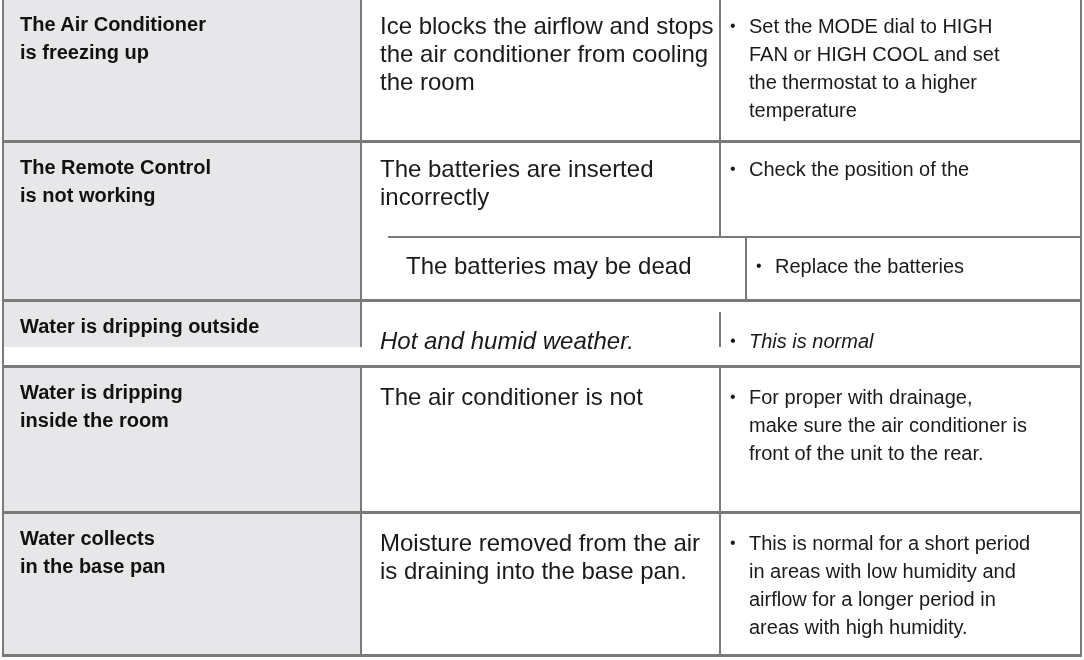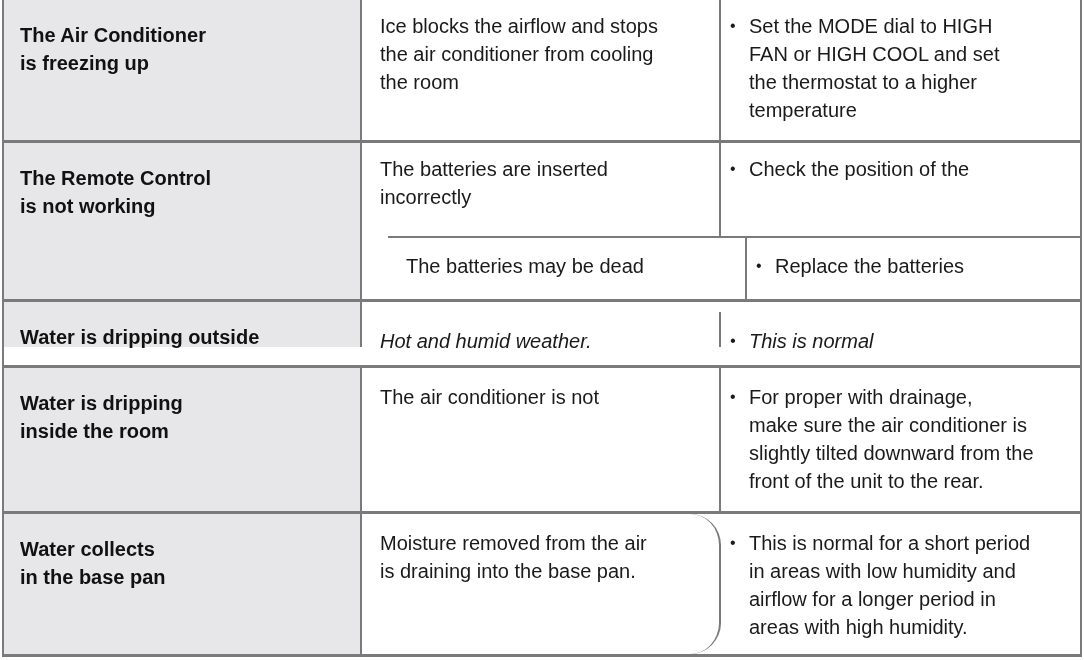--- a/index.html
+++ b/index.html
@@ -37,21 +37,21 @@
     }
     .problem {
       position: absolute;
       left: 0;
       top: 0;
       bottom: 0;
       width: 358px;
       background: #e7e7e9;
       border-right: 2px solid #7a7a7a;
       box-sizing: border-box;
-      padding: 21px 0 0 16px;
+      padding: 10px 0 0 16px;
       font-weight: bold;
       font-size: 20px;
       line-height: 28px;
       color: #111111;
     }
     .problem .line { display: block; white-space: nowrap; }
     .sub {
       position: absolute;
       left: 358px;
       right: 0;
@@ -60,21 +60,21 @@
     .sub + .sub { border-top: 2px solid #7a7a7a; margin-left: 26px; }
     .cause {
       position: absolute;
       left: 0;
       top: 0;
       bottom: 0;
       width: 359px;
       border-right: 2px solid #7a7a7a;
       box-sizing: border-box;
       padding: 12px 0 5px 18px;
-      font-size: 20px;
+      font-size: 24px;
       line-height: 28px;
     }
     .solution {
       position: absolute;
       left: 359px;
       right: 0;
       top: 0;
       bottom: 0;
       box-sizing: border-box;
       padding: 12px 0 0 28px;
@@ -163,33 +163,32 @@
       <span class="line">inside the room</span>
     </div>
     <div class="sub" style="top:0;bottom:0;">
       <div class="cause" style="padding-top:15px;">
         <span class="line">The air conditioner is not</span>
       </div>
       <div class="solution" style="padding-top:15px;">
         <span class="bullet" style="top:15px;">•</span>
         <span class="line">For proper with drainage,</span>
         <span class="line">make sure the air conditioner is</span>
-        <span class="line">slightly tilted downward from the</span>
         <span class="line">front of the unit to the rear.</span>
       </div>
     </div>
   </div>
 
   <div class="row" style="top:511px;bottom:0;">
     <div class="problem">
       <span class="line">Water collects</span>
       <span class="line">in the base pan</span>
     </div>
     <div class="sub" style="top:0;bottom:0;">
-      <div class="cause" style="padding-top:15px;border-radius:31px;">
+      <div class="cause" style="padding-top:15px;">
         <span class="line">Moisture removed from the air</span>
         <span class="line">is draining into the base pan.</span>
       </div>
       <div class="solution" style="padding-top:15px;">
         <span class="bullet" style="top:15px;">•</span>
         <span class="line">This is normal for a short period</span>
         <span class="line">in areas with low humidity and</span>
         <span class="line">airflow for a longer period in</span>
         <span class="line">areas with high humidity.</span>
       </div>

